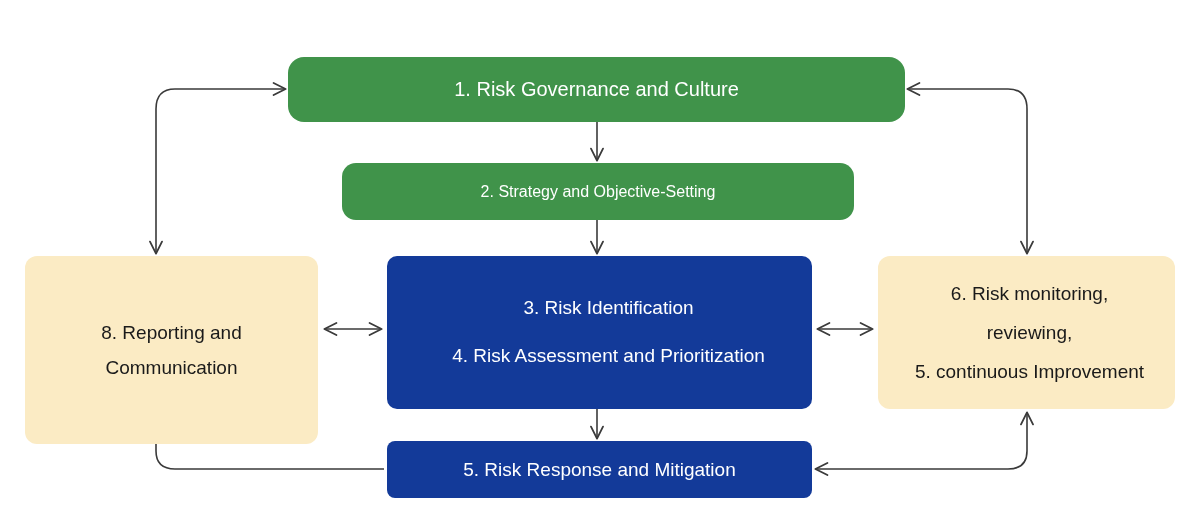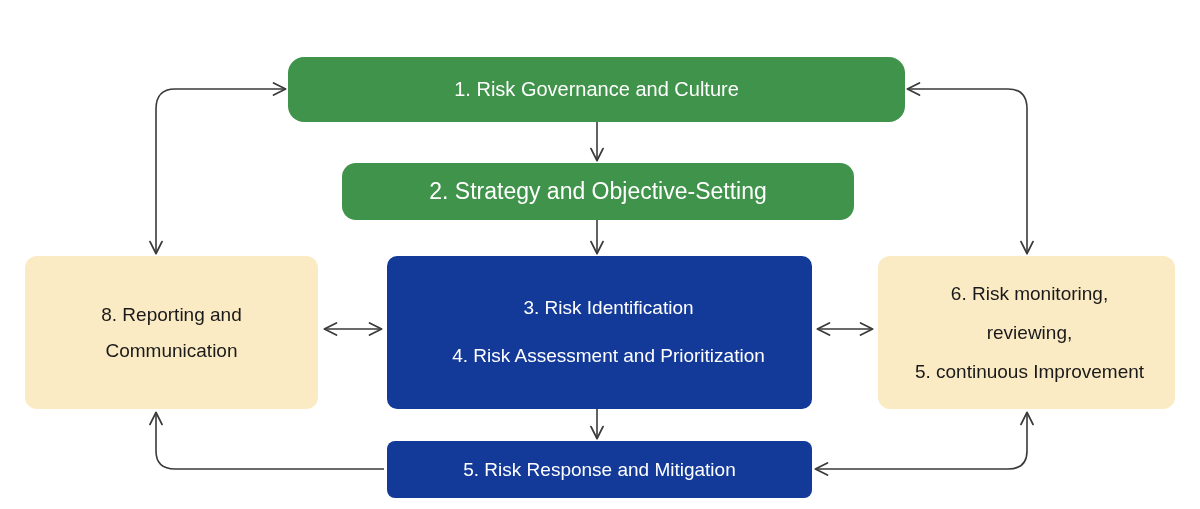--- a/index.html
+++ b/index.html
@@ -61,37 +61,37 @@
   }
 
   
   #node-governance {
     left: 288px; top: 33px; width: 617px; height: 65px;
     font-size: 20px;
     border-radius: 16px;
   }
   #node-strategy {
     left: 342px; top: 139px; width: 512px; height: 57px;
-    font-size: 23px;
+    font-size: 16px;
     border-radius: 14px;
   }
   #node-identification-assessment {
     left: 387px; top: 232px; width: 425px; height: 153px;
     font-size: 19px;
     border-radius: 10px;
     gap: 22px;
     padding-left: 32px;
   }
   #node-response {
     left: 387px; top: 417px; width: 425px; height: 57px;
     font-size: 19px;
     border-radius: 8px;
   }
   #node-reporting {
-    left: 25px; top: 232px; width: 293px; height: 153px;
+    left: 25px; top: 232px; width: 293px; height: 188px;
     font-size: 19px;
     border-radius: 12px;
     gap: 10px;
   }
   #node-monitoring {
     left: 878px; top: 232px; width: 297px; height: 153px;
     font-size: 19px;
     border-radius: 12px;
     gap: 14px;
     padding-left: 20px;

